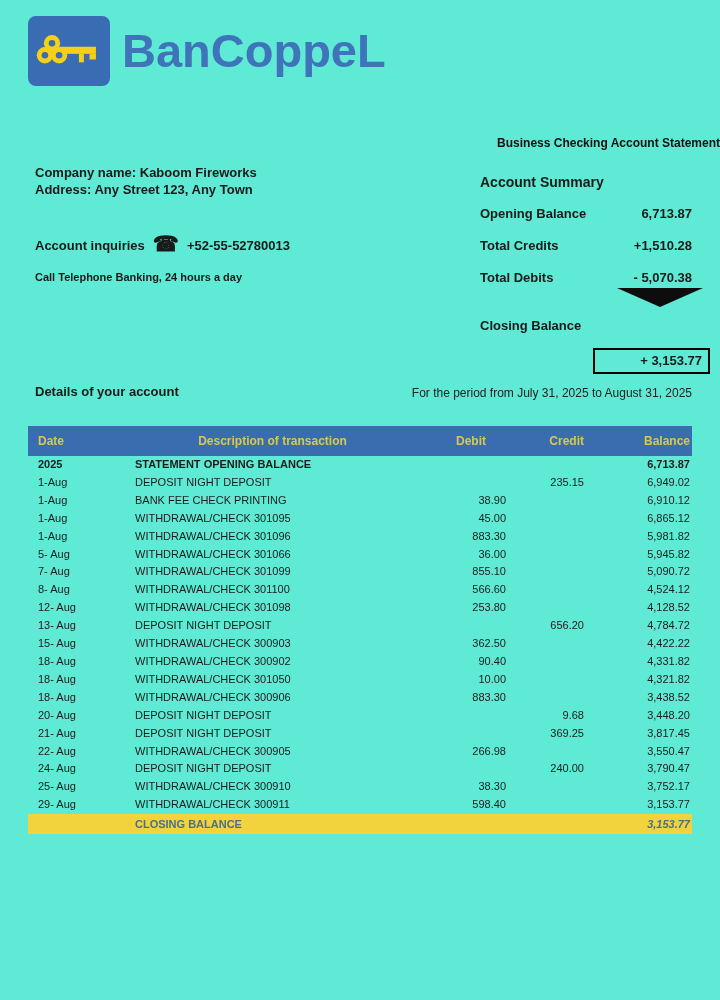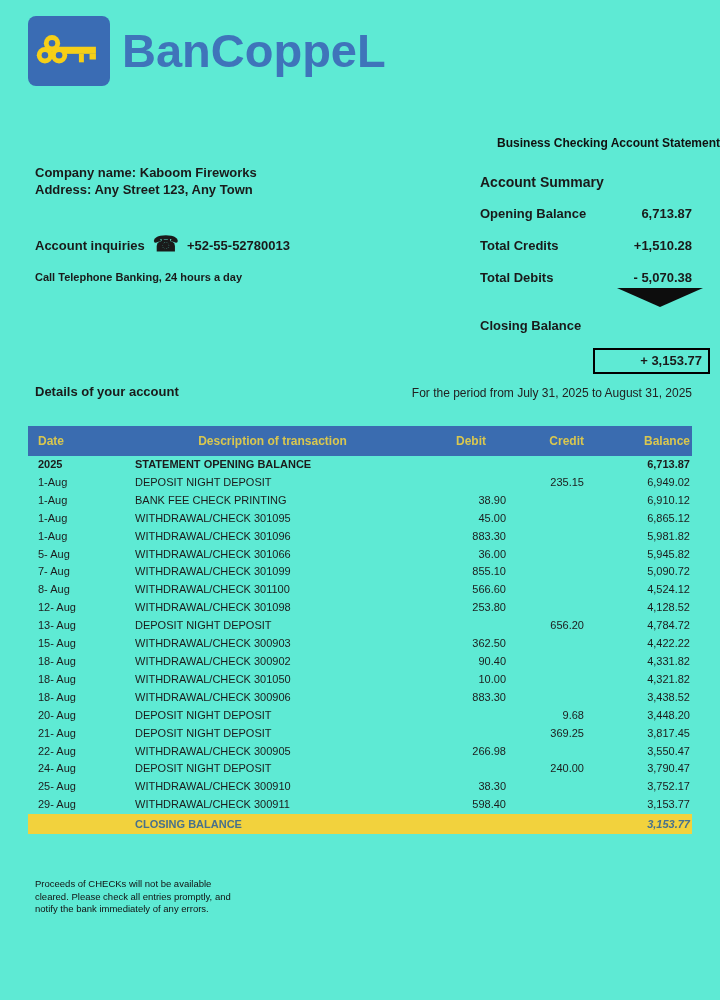--- a/index.html
+++ b/index.html
@@ -285,19 +285,14 @@
           <td class="col-date"></td>
           <td class="col-desc">CLOSING BALANCE</td>
           <td class="col-debit"></td>
           <td class="col-credit"></td>
           <td class="col-balance">3,153.77</td>
         </tr>
       </tfoot>
     </table>
   </div>
 
-  <div class="footer-note">
-    <div>Proceeds of CHECKs will not be available</div>
-    <div>cleared. Please check all entries promptly, and</div>
-    <div>notify the bank immediately of any errors.</div>
-  </div>
 
 </div>
 
 </body></html>

